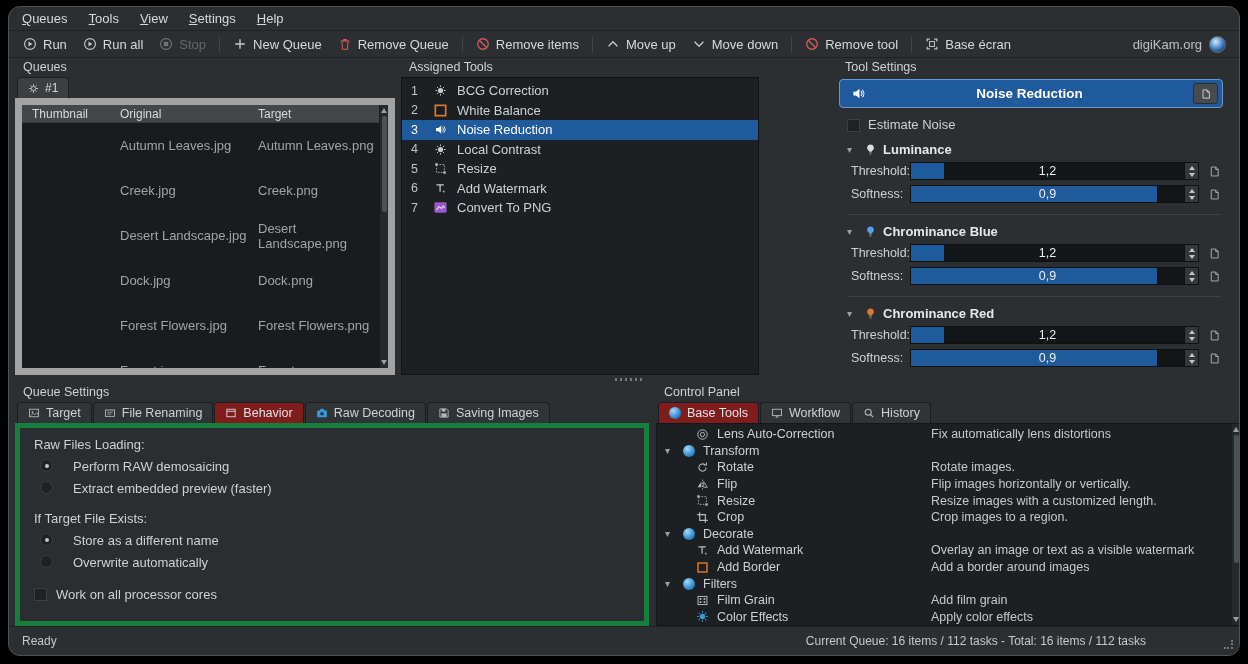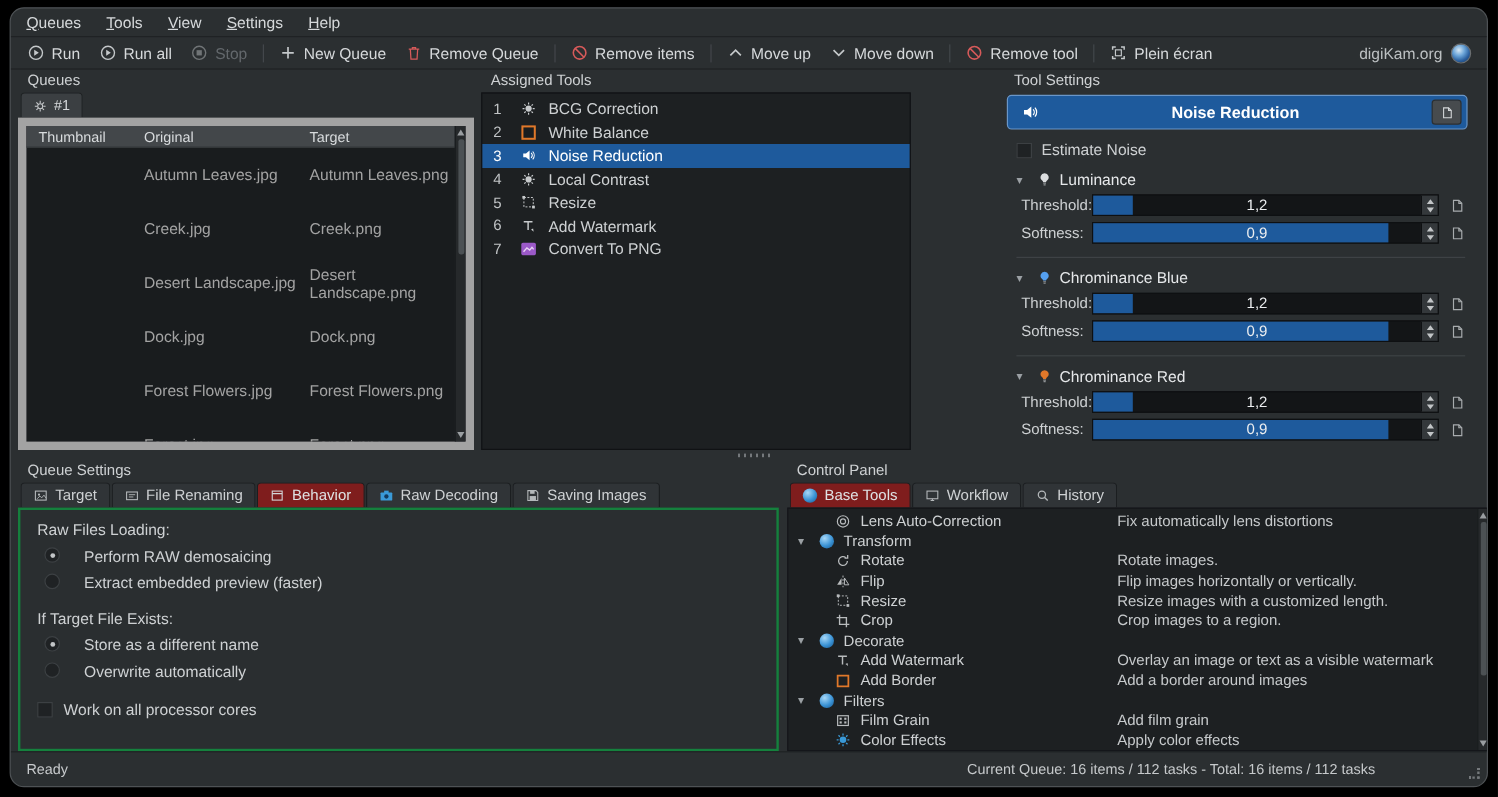--- a/index.html
+++ b/index.html
@@ -61,40 +61,40 @@
 .ts-header{height:29px;margin:2px 14px 0 2px;background:#1e5a9c;border:1px solid #6a96c8;border-radius:4px;display:flex;align-items:center;padding:0 4px;color:#fff}
 .ts-header-ic{margin-left:7px;display:inline-flex}
 .ts-header-title{flex:1;text-align:center;font-weight:bold;font-size:13.5px}
 .ts-header-btn{width:25px;height:21px;background:#474b4e;border:1px solid #2c2f31;border-radius:3px;display:flex;align-items:center;justify-content:center}
 .ts-check{display:flex;align-items:flex-end;gap:8px;margin:9px 0 0 10px;font-size:13px;color:#ced1d3}
 .checkbox{width:13px;height:13px;background:#1f2224;border:1px solid #3c4043;display:inline-block;flex:0 0 13px}
 .ts-section{margin:10px 16px 0 10px}
 .ts-section.bordered{margin-top:11px;border-top:1px solid #3e4245;padding-top:9px}
 .sec-head{display:flex;align-items:center;gap:6px}
 .sec-arrow{color:#9ba0a4;font-size:10px;width:11px}
-.sec-label{font-weight:normal;font-size:13px;color:#e6e8ea}
+.sec-label{font-weight:bold;font-size:13px;color:#e6e8ea}
 .slider-row{display:flex;align-items:center;margin-top:5px;padding-left:4px}
 .sl-label{width:59px;font-size:12.5px;color:#ced1d3}
 .spinbox{flex:1;height:18px;display:flex;border:1px solid #0e1012;background:#131517}
 .sp-track{flex:1;position:relative}
 .sp-fill{position:absolute;left:0;top:0;bottom:0;background:#1e5a9c}
 .sp-val{position:absolute;inset:0;display:flex;align-items:center;justify-content:center;font-size:12.5px;color:#eceef0}
 .sp-col{width:14px;background:#34383b;border-left:1px solid #0e1012;display:flex;flex-direction:column;align-items:center;justify-content:center;gap:3px}
 .sp-up{width:0;height:0;border-left:3.5px solid transparent;border-right:3.5px solid transparent;border-bottom:4px solid #c2c5c7}
 .sp-down{width:0;height:0;border-left:3.5px solid transparent;border-right:3.5px solid transparent;border-top:4px solid #c2c5c7}
 .sl-reset{margin-left:9px;display:inline-flex}
 
 .hsplit{flex:0 0 8px;position:relative}
 .hsplit-dots{position:absolute;left:606px;top:3px;width:28px;height:3px;background:repeating-linear-gradient(90deg,#74787b 0 2px,transparent 2px 5px)}
 
 .tabs{height:21px;padding-left:2px;display:flex}
 .tab{display:inline-flex;align-items:center;gap:6px;height:21px;padding:0 10px;background:#303437;border:1px solid #1b1e20;border-bottom:none;border-radius:3.5px 3.5px 0 0;font-size:12.5px;color:#ced1d3;margin-right:1px}
 .tab.active{background:#7f1d1d;color:#dfe2e4}
 
-.qs-frame{flex:1;border:2px solid #15803d;background:#2a2e30;padding:9px 14px;font-size:13px;color:#ced1d3}
+.qs-frame{flex:1;border:5px solid #15803d;background:#2a2e30;padding:9px 14px;font-size:13px;color:#ced1d3}
 .qs-heading{margin-bottom:5px}
 .qs-heading.second{margin-top:15px}
 .opt-row{display:flex;align-items:flex-start;gap:20px;margin:7px 0 7px 6px}
 .radio{width:13px;height:13px;border-radius:50%;background:#1f2224;border:1px solid #3c4043;position:relative;flex:0 0 13px}
 .radio.checked::after{content:"";position:absolute;inset:3.5px;border-radius:50%;background:#c2c5c7}
 .cores-row{margin-top:17px;display:flex;gap:9px;align-items:center}
 
 .cp-frame{flex:1;border:1px solid #14161a;background:#1d2022;position:relative;overflow:hidden;padding-top:2px}
 .cp-row{height:16.6px;display:flex;align-items:center}
 .cp-name{flex:0 0 274px;display:flex;align-items:center;font-size:12.5px;color:#ced1d3;overflow:hidden;white-space:nowrap}
@@ -210,21 +210,21 @@
           <span>Remove tool</span>
         </button>
         <span class="tb-sep"></span>
         <button class="tb-btn">
           <span class="tb-ic">
             <svg width="14" height="14" viewBox="0 0 16 16" fill="none" xmlns="http://www.w3.org/2000/svg">
               <path d="M2.5 5V2.5h3M10.5 2.5h3V5M13.5 11v2.5h-3M5.5 13.5h-3V11" stroke="#c4c8ca" stroke-width="1.4"></path>
               <rect x="5.2" y="5.2" width="5.6" height="5.6" stroke="#c4c8ca" stroke-width="1.1"></rect>
             </svg>
           </span>
-          <span>Plein écran</span>
+          <span>Base écran</span>
         </button>
       </div>
     <div class="tb-spacer"></div>
     <span class="brand">
       <span>digiKam.org</span>
       <span class="logo"></span>
     </span>
   </div>
 
   <div class="main">

